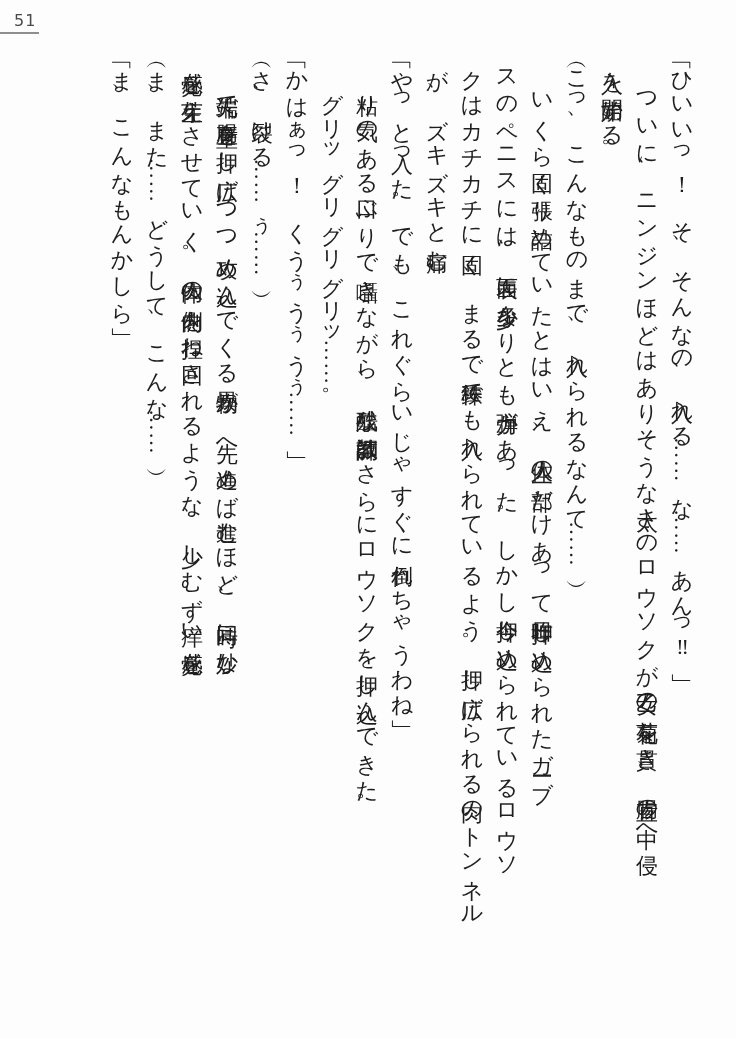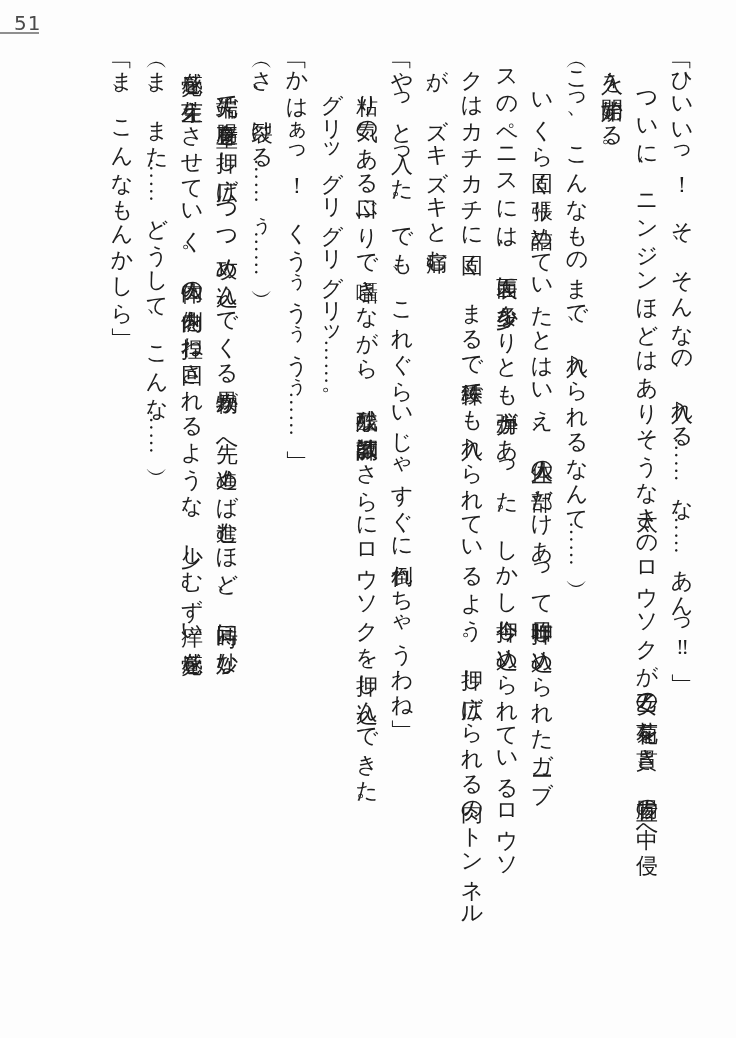--- a/index.html
+++ b/index.html
@@ -20,21 +20,21 @@
     top: 0;
     left: 0;
     width: 120px;
     height: 48px;
   }
   .folio-num {
     position: absolute;
     top: 11px;
     left: 14px;
     font-family: "DejaVu Sans", "Liberation Sans", sans-serif;
-    font-size: 20px;
+    font-size: 16px;
     letter-spacing: 1px;
     color: #4a4a4a;
   }
   .folio-rule {
     position: absolute;
     top: 32px;
     left: 0;
     width: 39px;
     height: 2px;
     background: #8f8f8f;

